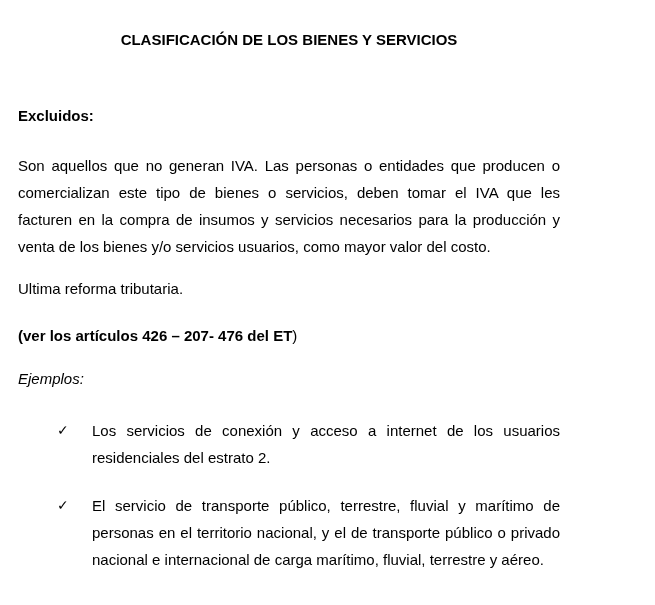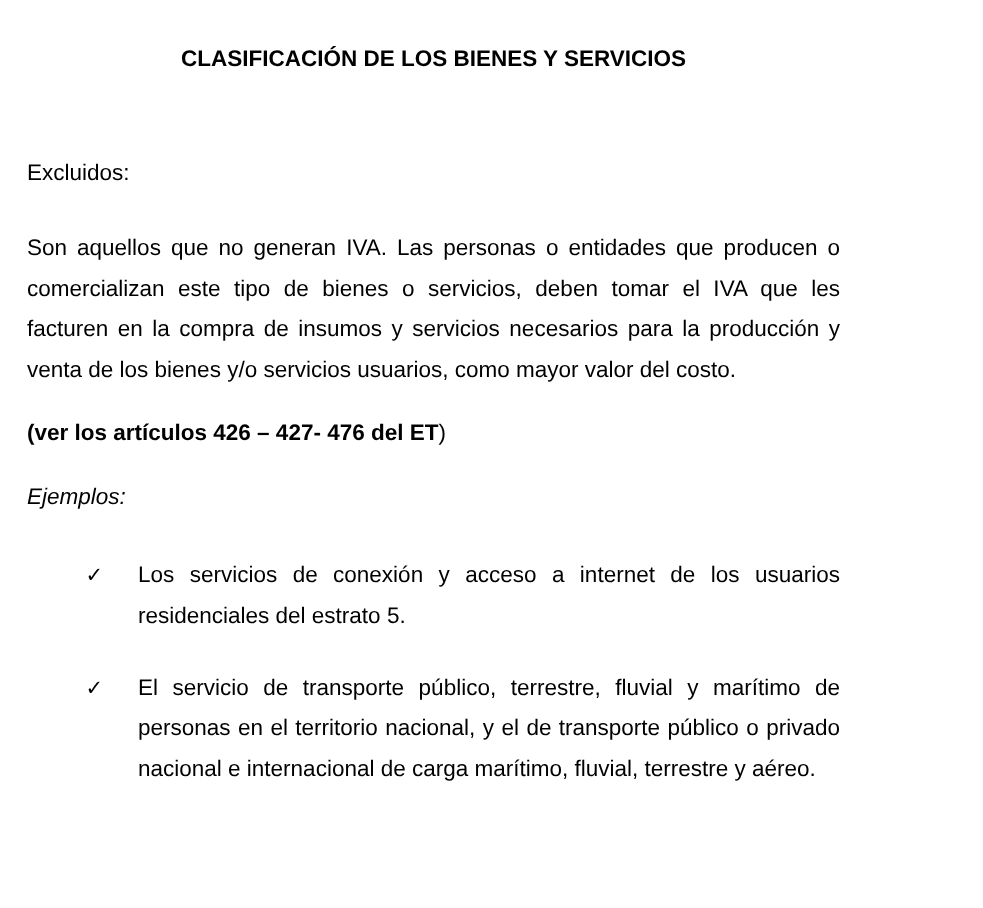--- a/index.html
+++ b/index.html
@@ -23,21 +23,21 @@
     padding: 26px 18px 0 18px;
     overflow: hidden;
   }
   .page p { margin: 0; }
   .title {
     text-align: center;
     font-weight: bold;
     margin-bottom: 49px !important;
   }
   .heading {
-    font-weight: normal;
+    font-weight: bold;
     margin-bottom: 23px !important;
   }
   .para-definition {
     text-align: justify;
     margin-bottom: 15px !important;
   }
   .para-reform {
     margin-bottom: 20px !important;
   }
   .para-articles {
@@ -66,28 +66,29 @@
 <body>
 
 <div class="page">
 
   <p class="title">CLASIFICACIÓN DE LOS BIENES Y SERVICIOS</p>
 
   <p class="heading">Excluidos:</p>
 
   <p class="para-definition">Son aquellos que no generan IVA. Las personas o entidades que producen o comercializan este tipo de bienes o servicios, deben tomar el IVA que les facturen en la compra de insumos y servicios necesarios para la producción y venta de los bienes y/o servicios usuarios, como mayor valor del costo.</p>
 
+  <p class="para-reform">Ultima reforma tributaria.</p>
 
-  <p class="para-articles"><span class="bold-part">(ver los artículos 426 – 427- 476 del ET</span><span>)</span></p>
+  <p class="para-articles"><span class="bold-part">(ver los artículos 426 – 207- 476 del ET</span><span>)</span></p>
 
   <p class="para-ejemplos">Ejemplos:</p>
 
   <div class="bullet-row">
     <span class="bullet-mark">✓</span>
-    <span class="bullet-text">Los servicios de conexión y acceso a internet de los usuarios residenciales del estrato 5.</span>
+    <span class="bullet-text">Los servicios de conexión y acceso a internet de los usuarios residenciales del estrato 2.</span>
   </div>
 
   <div class="bullet-row">
     <span class="bullet-mark">✓</span>
     <span class="bullet-text">El servicio de transporte público, terrestre, fluvial y marítimo de personas en el territorio nacional, y el de transporte público o privado nacional e internacional de carga marítimo, fluvial, terrestre y aéreo.</span>
   </div>
 
 </div>
 
 </body></html>

